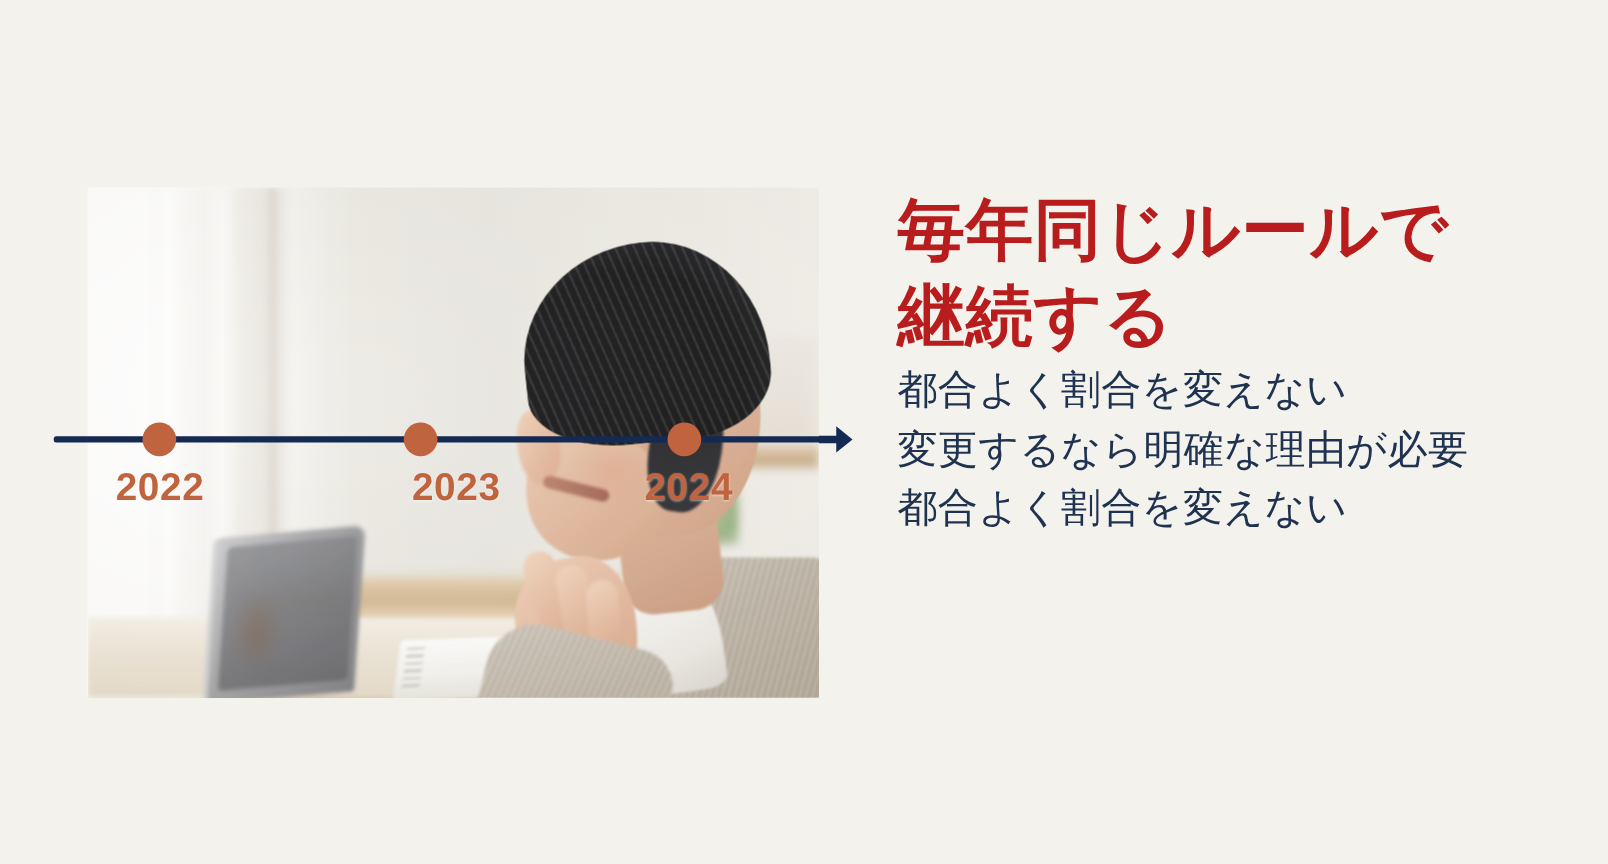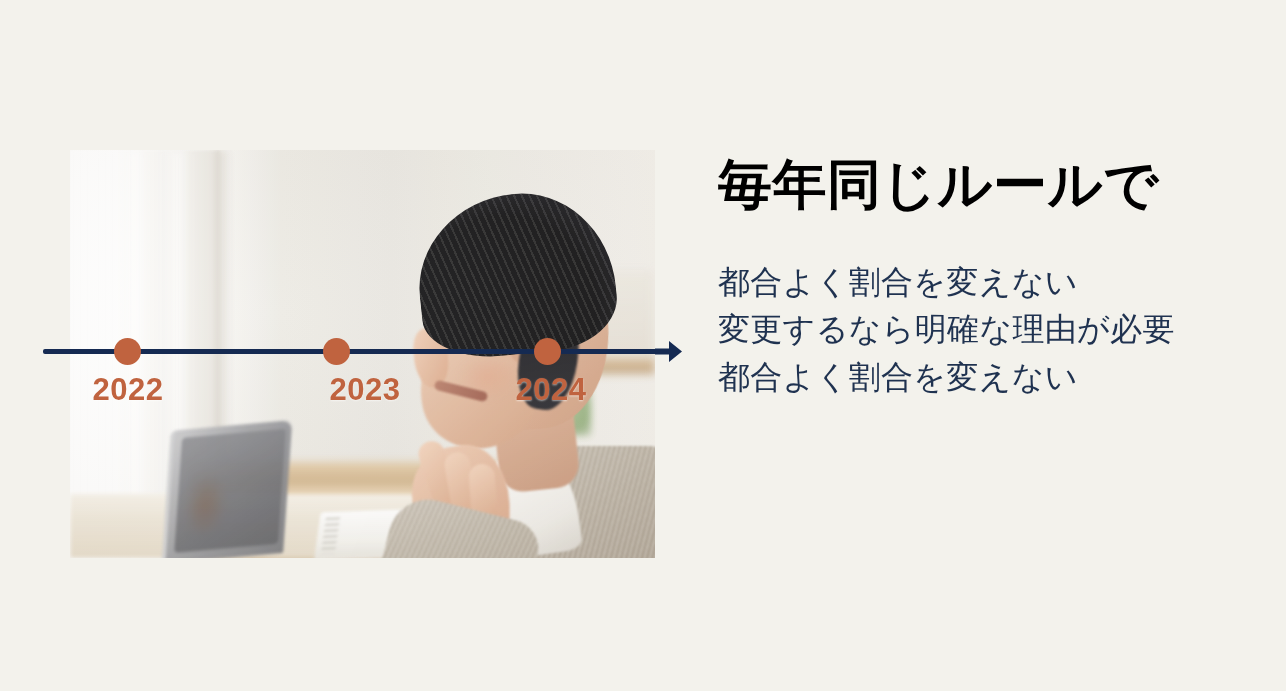--- a/index.html
+++ b/index.html
@@ -363,30 +363,29 @@
     transform: translateX(-50%);
     white-space: nowrap;
   }
 
   
   .text-col {
     position: absolute;
     left: 718px; top: 150px; width: 540px;
   }
   .headline {
-    color: #000000;
+    color: #b91c1c;
     font-weight: bold;
     font-size: 54px;
     line-height: 1.28;
     letter-spacing: .5px;
     margin: 0;
     width: 500px;
   }
   .body-block {
-    margin-top: 40px;
     color: #1f3250;
     font-size: 32px;
     line-height: 1.48;
     letter-spacing: .3px;
   }
   .body-line { white-space: nowrap; }
 </style>
 </head>
 <body>
 
@@ -470,21 +469,21 @@
     <div class="tl-dot" style="left:114px;"></div>
     <div class="tl-dot" style="left:323px;"></div>
     <div class="tl-dot" style="left:534px;"></div>
 
     <div class="tl-label" style="left:128px;">2022</div>
     <div class="tl-label" style="left:337px;margin-left:28px;">2023</div>
     <div class="tl-label" style="left:551px;">2024</div>
   </div>
 
   <div class="text-col">
-    <h1 class="headline"><span>毎年同じルールで</span><br></h1>
+    <h1 class="headline"><span>毎年同じルールで</span><br><span>継続する</span></h1>
 
     <div class="body-block">
       <div class="body-line">都合よく割合を変えない</div>
       <div class="body-line">変更するなら明確な理由が必要</div>
       <div class="body-line">都合よく割合を変えない</div>
     </div>
   </div>
 
 </div>
 

